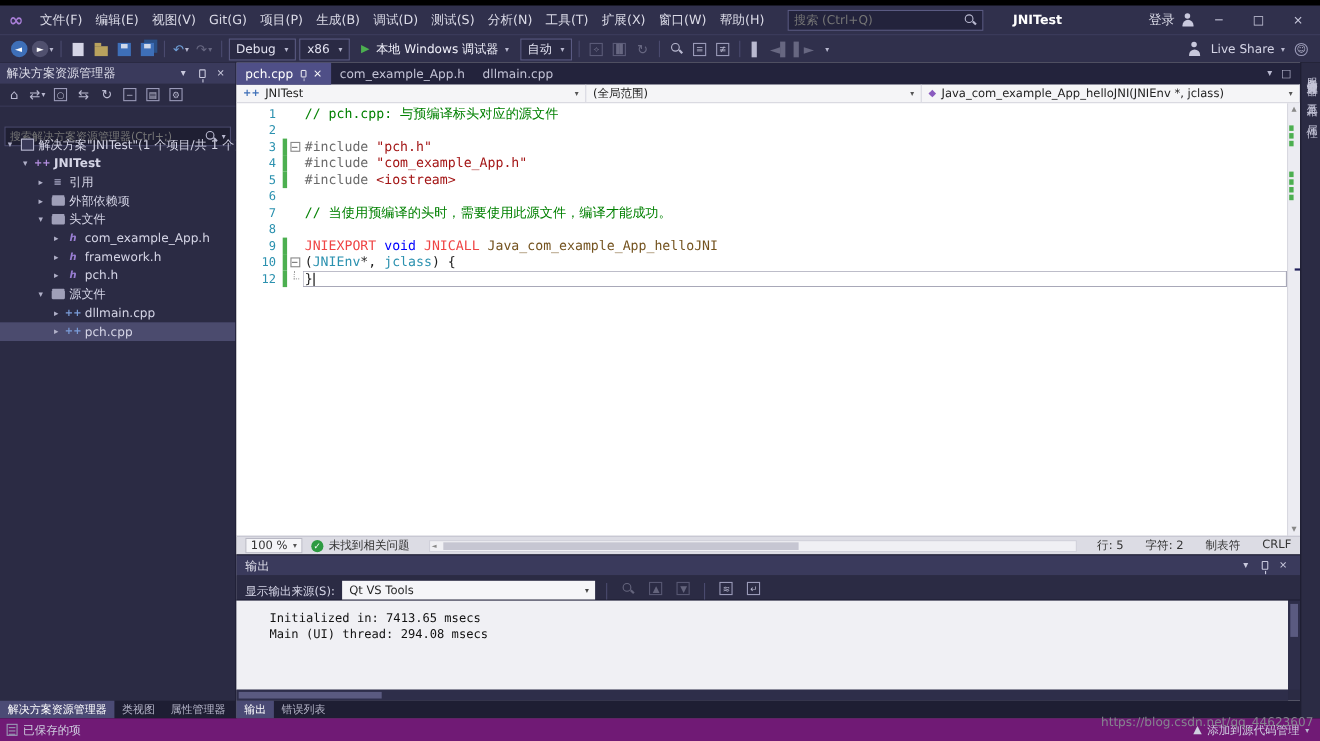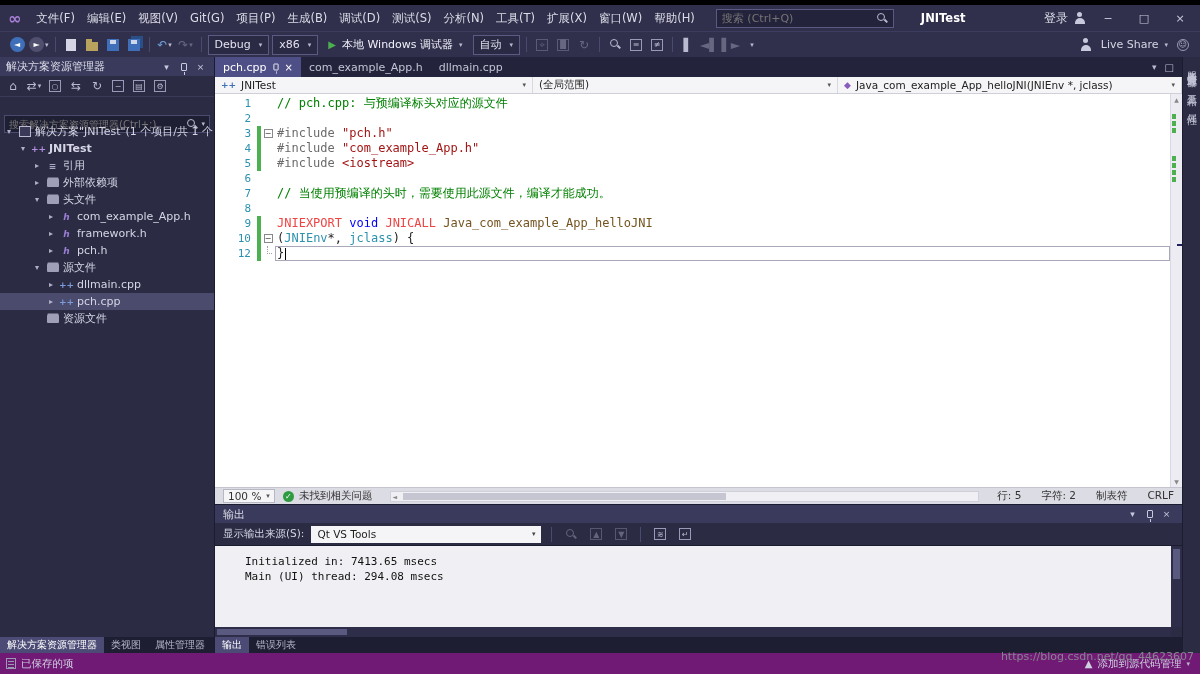--- a/index.html
+++ b/index.html
@@ -97,21 +97,21 @@
 .zoombox .chev{color:#555}
 .okcirc{width:11px;height:11px;border-radius:50%;background:#2e9b43;color:#fff;font-size:8px;display:flex;align-items:center;justify-content:center;flex:none}
 #hscroll{flex:1;height:11px;background:#f0f0f4;border:1px solid #d0d0da;margin:0 10px;position:relative}
 #hscroll .thumb{position:absolute;left:12px;top:1px;bottom:1px;width:55%;background:#c6c6d2}
 #hscroll .harrow{position:absolute;left:1px;top:0;font-size:6px;color:#888;line-height:9px}
 .est-right{display:flex;gap:20px;white-space:nowrap}
 
 #output{position:absolute;left:0;right:0;bottom:16px;height:133px;background:#2b2b44;border-top:1px solid #1c1c30}
 #out-hdr{height:18px;background:#3a3a5c;display:flex;align-items:center;padding:0 8px;font-size:11px;gap:2px}
 #out-hdr .ttl{flex:1}
-#out-tools{height:23px;background:#2b2b44;display:flex;align-items:center;gap:7px;padding:0 8px;font-size:10.5px;color:#d5d5e6;border-bottom:1px solid #1c1c30}
+#out-tools{height:23px;background:#2b2b44;display:flex;align-items:flex-end;gap:7px;padding:0 8px;font-size:10.5px;color:#d5d5e6;border-bottom:1px solid #1c1c30}
 #out-combo{width:230px;height:17px;background:#f5f5f8;color:#1e1e1e;display:flex;align-items:center;padding:0 6px;font-size:10.5px}
 #out-combo .chev{margin-left:auto;color:#444}
 #out-body{position:absolute;top:41px;bottom:10px;left:0;right:11px;background:#f0f0f4;font-family:"DejaVu Sans Mono","Liberation Mono",monospace;font-size:11px;color:#111;padding:8px 0 0 30px}
 .oline{height:15px;line-height:15px;white-space:pre}
 #out-vscroll{position:absolute;right:0;top:41px;bottom:10px;width:11px;background:#2e2e4a}
 #out-vscroll .thumb{position:absolute;left:2px;right:2px;top:3px;height:30px;background:#5a5a80}
 #out-hscroll{position:absolute;left:0;right:11px;bottom:0;height:10px;background:#2e2e4a}
 #out-hscroll .thumb{position:absolute;left:2px;top:2px;bottom:2px;width:130px;background:#5a5a80}
 #panel-tabs{position:absolute;left:0;right:0;bottom:0;height:16px;background:#1e1e33;display:flex;font-size:10px}
 
@@ -322,25 +322,20 @@
       <div class="tree-row" style="padding-left: 46px;">
         <span class="expander">▸</span>
         <span class="ticon cpp">++</span>
         <span>dllmain.cpp</span>
       </div>
       <div class="tree-row selected" style="padding-left: 46px;">
         <span class="expander">▸</span>
         <span class="ticon cpp">++</span>
         <span>pch.cpp</span>
       </div>
-      <div class="tree-row" style="padding-left: 32px;">
-        <span class="expander"></span>
-        <span class="ticon folder"></span>
-        <span>资源文件</span>
-      </div>
     </div>
   <div id="sb-tabs">
       <span class="btab active">解决方案资源管理器</span>
       <span class="btab">类视图</span>
       <span class="btab">属性管理器</span>
     </div>
 </div>
 
 <div id="editor">
   <div id="etabs">

